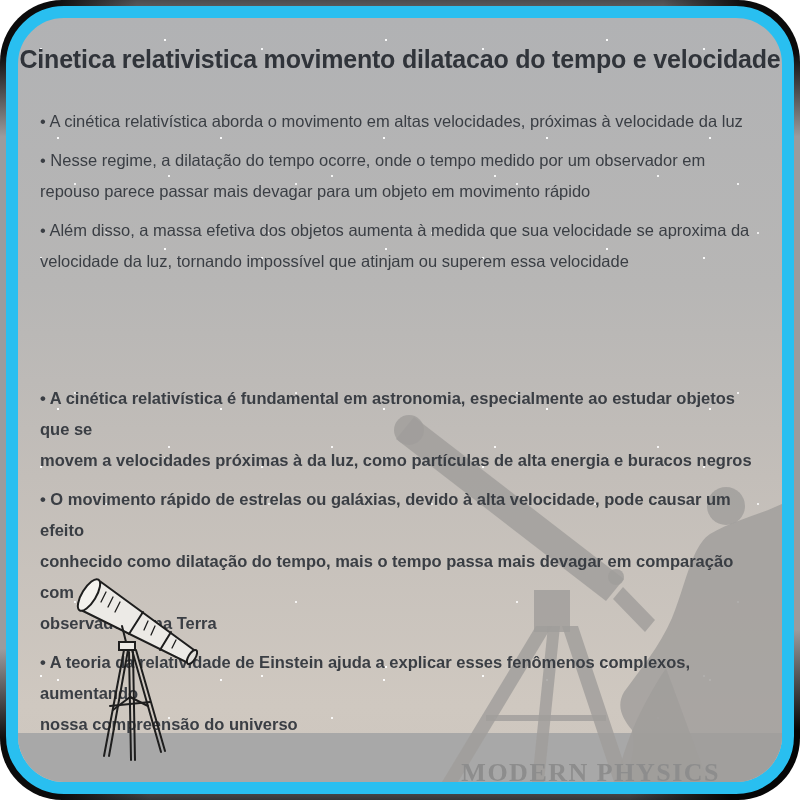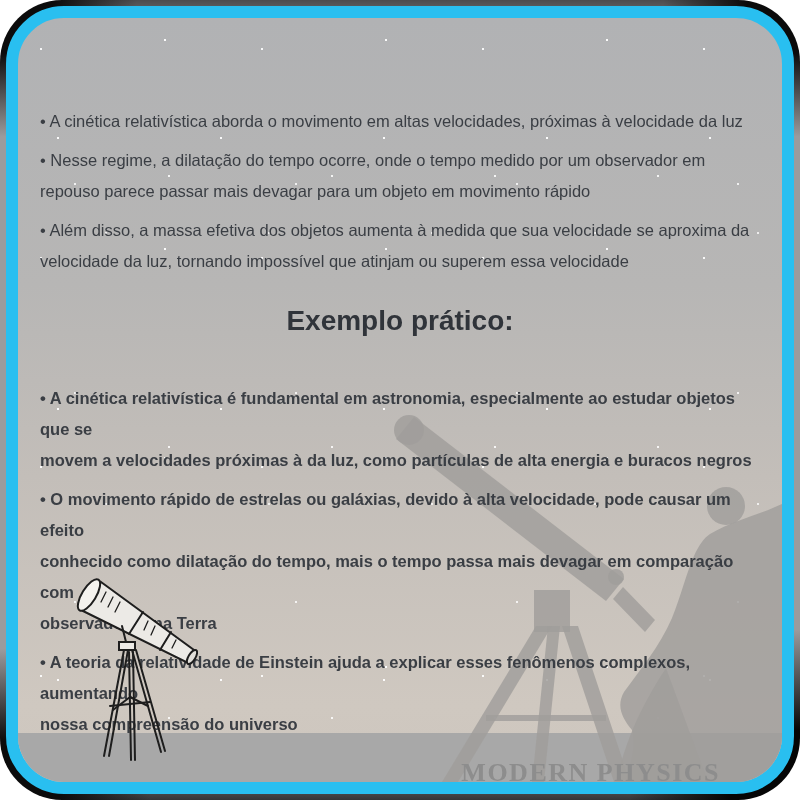--- a/index.html
+++ b/index.html
@@ -73,30 +73,30 @@
         <path d="M 692 516 C 715 503 740 497 757 489 L 764 486 L 764 764 L 606 764
                  C 612 748 618 730 614 712 C 604 700 598 688 606 674
                  C 622 652 642 628 654 600 C 663 578 668 556 676 538
                  C 681 527 686 520 692 516 Z"></path>
         <path d="M 648 650 L 690 764 L 598 764 C 608 720 625 685 648 650 Z"></path>
       </g>
     </svg>
 
     <div class="watermark">MODERN PHYSICS</div>
 
+    <div class="title">Cinetica relativistica movimento dilatacao do tempo e velocidade</div>
 
     <div class="body body-1">
       <p>• A cinética relativística aborda o movimento em altas velocidades, próximas à velocidade da luz</p>
       <p>• Nesse regime, a dilatação do tempo ocorre, onde o tempo medido por um observador em
 repouso parece passar mais devagar para um objeto em movimento rápido</p>
       <p>• Além disso, a massa efetiva dos objetos aumenta à medida que sua velocidade se aproxima da
 velocidade da luz, tornando impossível que atinjam ou superem essa velocidade</p>
     </div>
 
-    <div class="section-heading">Exemplo prático:</div>
 
     <div class="body body-2">
       <p>• A cinética relativística é fundamental em astronomia, especialmente ao estudar objetos que se
 movem a velocidades próximas à da luz, como partículas de alta energia e buracos negros</p>
       <p>• O movimento rápido de estrelas ou galáxias, devido à alta velocidade, pode causar um efeito
 conhecido como dilatação do tempo, mais o tempo passa mais devagar em comparação com
 observadores na Terra</p>
       <p>• A teoria da relatividade de Einstein ajuda a explicar esses fenômenos complexos, aumentando
 nossa compreensão do universo</p>
     </div>

